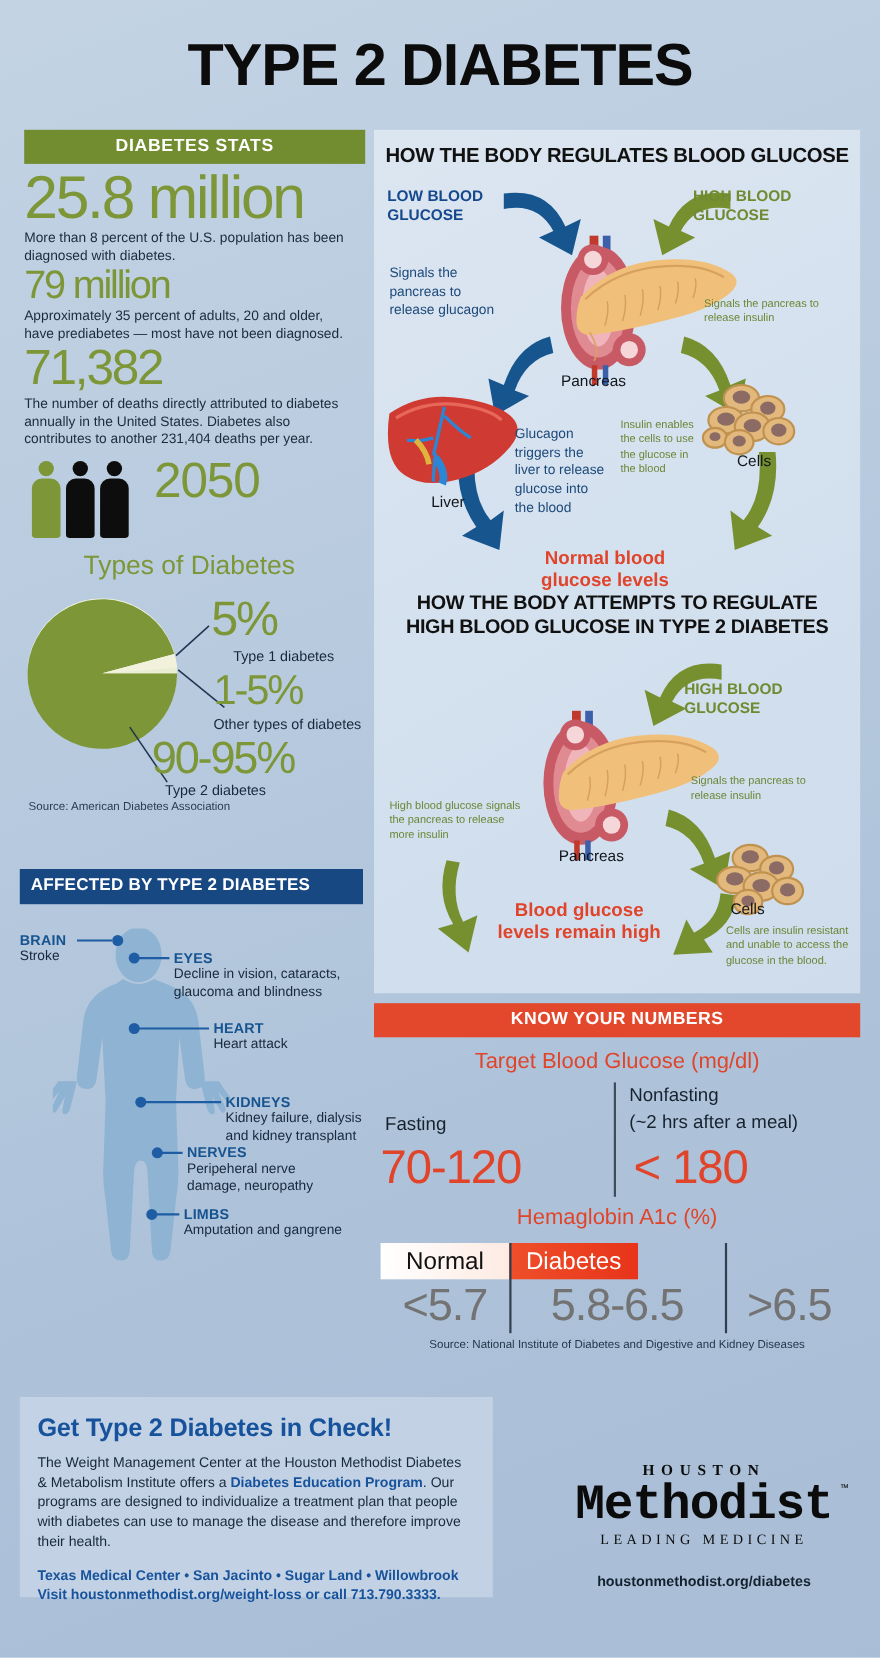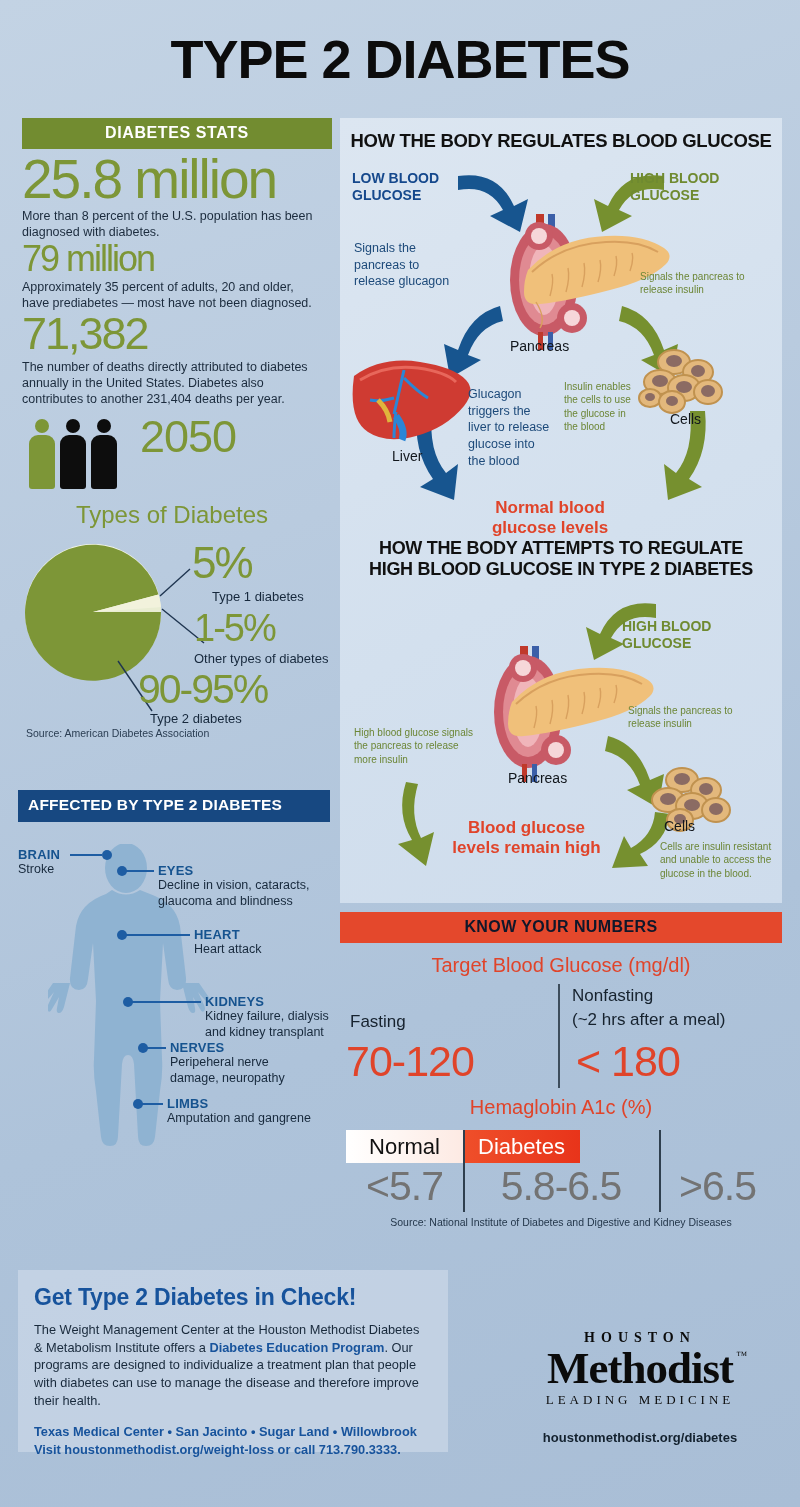--- a/index.html
+++ b/index.html
@@ -83,21 +83,21 @@
   .lbl-blue { position:absolute; font-size:14px; font-weight:700; color:#15488c; line-height:1.2; }
   .lbl-green { position:absolute; font-size:14px; font-weight:700; color:#6f8a30; line-height:1.2; }
   .tx-blue { position:absolute; font-size:12.5px; color:#1d4a7a; line-height:1.33; }
   .tx-green { position:absolute; font-size:10px; color:#6c8636; line-height:1.33; }
   .tx-red { position:absolute; font-size:17px; font-weight:700; color:#e0442a; line-height:1.2; text-align:center;}
   .organ-cap { position:absolute; font-size:14px; color:#11161c; }
 
   
   .bar-red {
     position:absolute; left:340px; top:912px; width:442px; background:#e4482c;
-    color:#0f172a; text-align:center; font-size:16px; font-weight:700;
+    color:#ffffff; text-align:center; font-size:16px; font-weight:700;
     letter-spacing:.4px; padding:6px 0 7px;
   }
   .kyn { position:absolute; left:340px; top:948px; width:442px; height:310px; }
   .kyn-t { text-align:center; font-size:20px; color:#e0442a; margin-top:6px; }
   .fast-lbl { position:absolute; font-size:17px; color:#16222e; }
   .fast-val { position:absolute; font-size:43px; color:#e0442a; letter-spacing:-1px; line-height:1;}
   .vrule { position:absolute; width:2px; background:#3d4d5c; }
   .a1c-t { position:absolute; width:442px; text-align:center; font-size:20px; color:#e0442a; }
   .a1c-bar { position:absolute; display:flex; height:33px; }
   .a1c-cell { display:flex; align-items:center; justify-content:center;
@@ -111,21 +111,21 @@
     position:absolute; left:18px; top:1270px; width:430px; height:182px;
     background:rgba(208,220,234,.62);
   }
   .foot-h { font-size:23px; font-weight:700; color:#17539c; padding:14px 0 0 16px; letter-spacing:-.2px;}
   .foot-p { font-size:12.8px; line-height:1.38; color:#18293b; padding:10px 18px 0 16px; }
   .foot-p b { color:#17539c; }
   .foot-links { font-size:12.8px; font-weight:700; color:#17539c; padding:14px 0 0 16px; line-height:1.42;}
 
   .logo { position:absolute; left:500px; top:1330px; width:280px; text-align:center; color:#0b0b0b;}
   .logo .l1 { font-size:14px; letter-spacing:6px; font-weight:700; font-family:"Liberation Serif", serif;}
-  .logo .l2 { font-size:45px; font-family:Liberation Serif, serif; font-weight:700;
+  .logo .l2 { font-size:45px; font-family:Liberation Mono, monospace; font-weight:700;
               letter-spacing:-1px; line-height:1.02; position:relative; display:inline-block;}
   .logo .tm { position:absolute; right:-14px; top:4px; font-size:11px; letter-spacing:0; font-weight:400;}
   .logo .l3 { font-size:13px; letter-spacing:4px; font-family:"Liberation Serif", serif; }
   .logo .l4 { font-size:13px; font-weight:700; margin-top:22px; color:#13212e; letter-spacing:0; font-family:"Liberation Sans",sans-serif;}
 </style>
 </head>
 <body>
 
 <div class="page">
 

